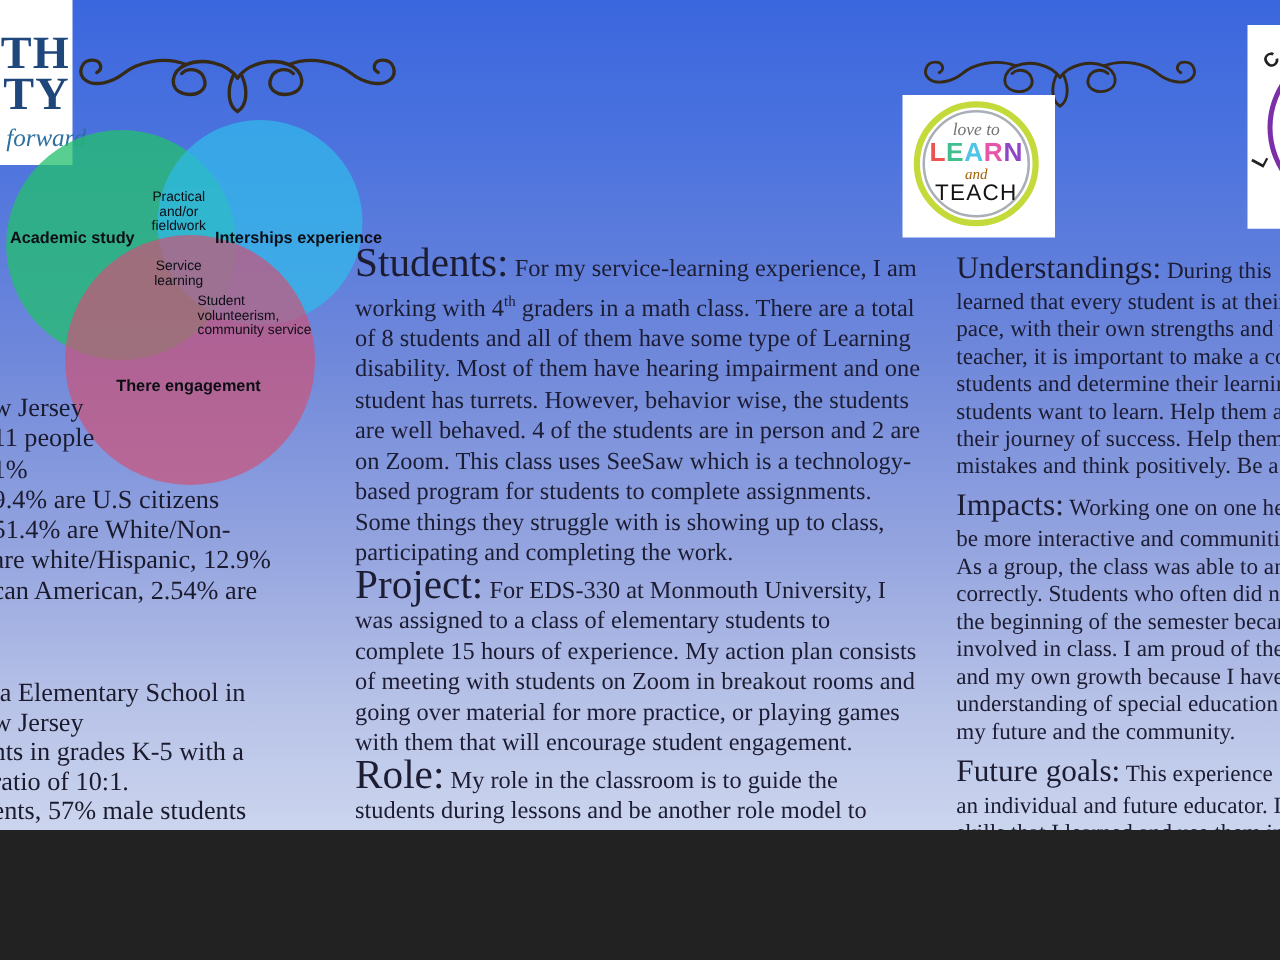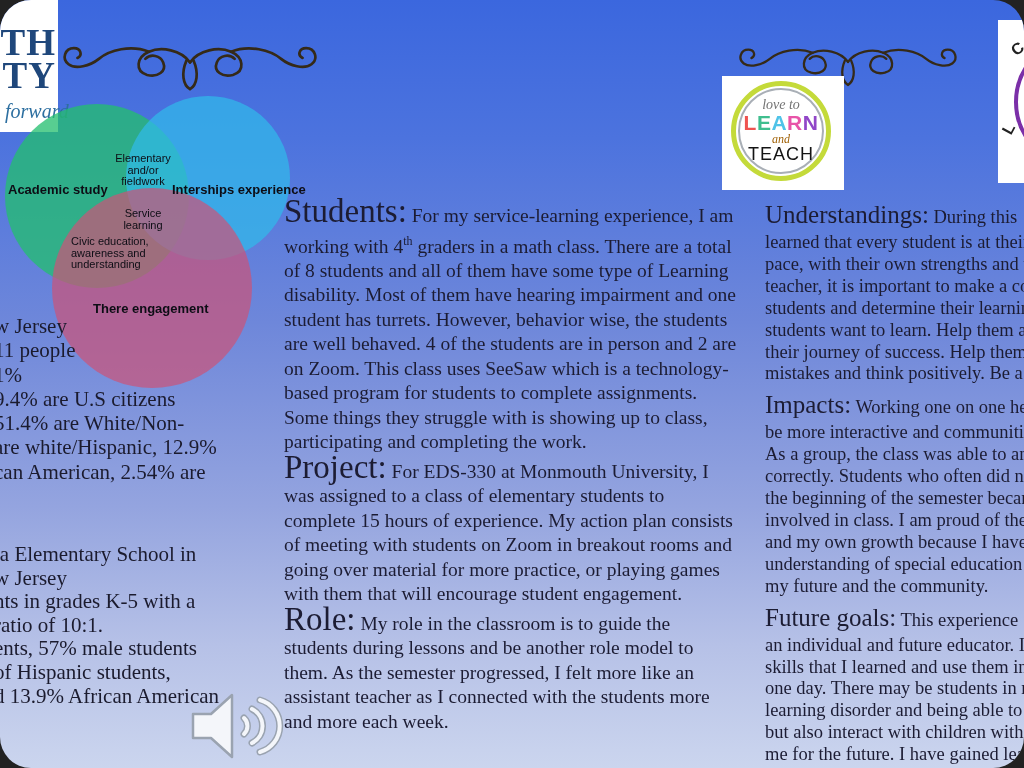--- a/index.html
+++ b/index.html
@@ -1,19 +1,19 @@
 <!DOCTYPE html>
 <html><head>
 <meta charset="utf-8">
 <style>
   html,body{margin:0;padding:0;overflow:hidden;background:#222;}
   .poster{
-    position:relative;width:1024px;height:768px;overflow:hidden;
+    position:relative;width:1024px;height:664px;overflow:hidden;
     background:linear-gradient(180deg,#3B67DE 0%,#4C73DE 18%,#6E87DA 42%,#94A4DF 66%,#B6C1E7 84%,#CBD5EE 100%);
-    font-family:"Liberation Serif","DejaVu Serif",serif;color:#1B1B2E;border-radius:31px;
+    font-family:"Liberation Serif","DejaVu Serif",serif;color:#1B1B2E;
   }
   
   .mu-logo{position:absolute;left:0;top:0;width:58px;height:132px;background:#fff;}
   .mu-letters{position:absolute;right:2px;top:26px;text-align:right;line-height:33px;
     font-size:37px;font-weight:600;color:#1F477B;letter-spacing:1px;}
   .mu-tagline{position:absolute;left:5px;top:100px;font-style:italic;font-size:20px;color:#2D6FA0;white-space:nowrap;}
   
   .flourish{position:absolute;}
   .flourish svg{display:block;width:100%;height:100%;}
   .fl-left{left:56px;top:36px;width:268px;height:60px;}
@@ -126,32 +126,32 @@
     <span class="tr-letter tr-l1">C</span>
     <span class="tr-letter tr-l2">L</span>
   </div>
 
   <div class="venn-circle vc-green"></div>
   <div class="venn-circle vc-blue"></div>
   <div class="venn-circle vc-pink"></div>
   <div class="venn-label vl-bold vl-academic">Academic study</div>
   <div class="venn-label vl-bold vl-practical">Interships experience</div>
   <div class="venn-label vl-small vl-center vl-internships">
-      <div>Elementary</div>
+      <div>Practical</div>
       <div>and/or</div>
       <div>fieldwork</div>
     </div>
   <div class="venn-label vl-small vl-center vl-service">
       <div>Service</div>
       <div>learning</div>
     </div>
-  <div class="venn-label vl-small vl-civic-ed">
-      <div>Civic education,</div>
-      <div>awareness and</div>
-      <div>understanding</div>
+  <div class="venn-label vl-small vl-student-vol">
+      <div>Student</div>
+      <div>volunteerism,</div>
+      <div>community service</div>
     </div>
   <div class="venn-label vl-bold vl-engagement">There engagement</div>
 
   <div class="stat-block sb1">
       <div>w Jersey</div>
       <div>11 people</div>
       <div>1%</div>
       <div>9.4% are U.S citizens</div>
       <div>51.4% are White/Non-</div>
       <div>are white/Hispanic, 12.9%</div>

